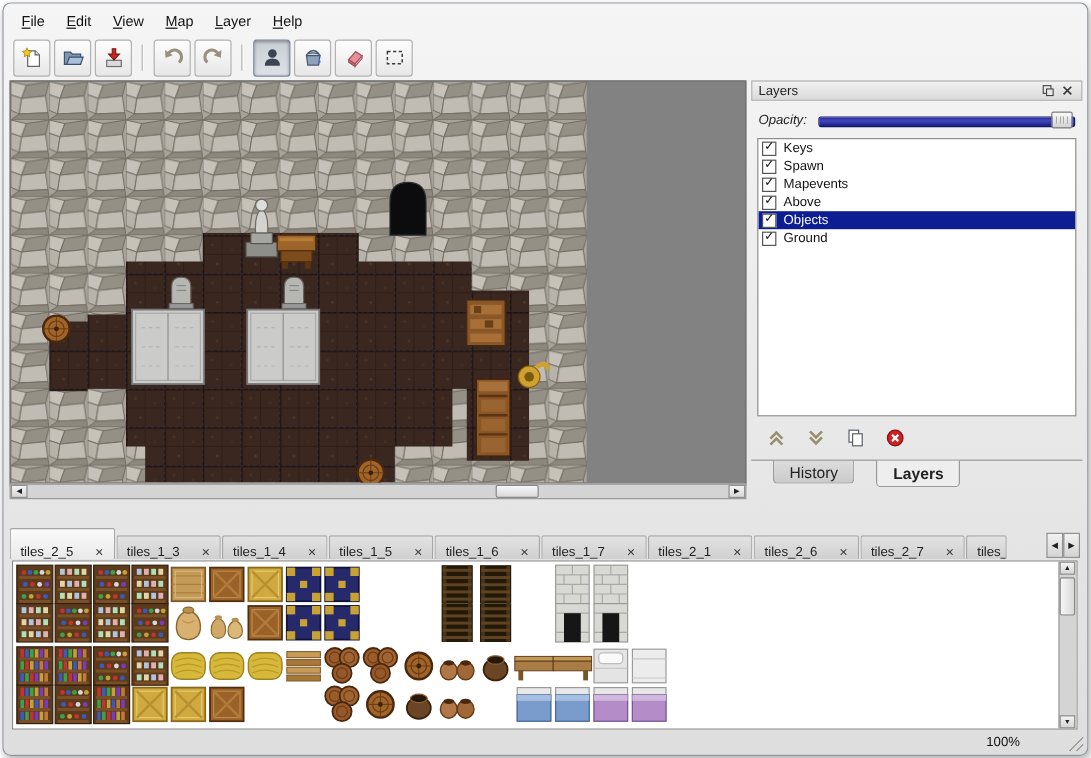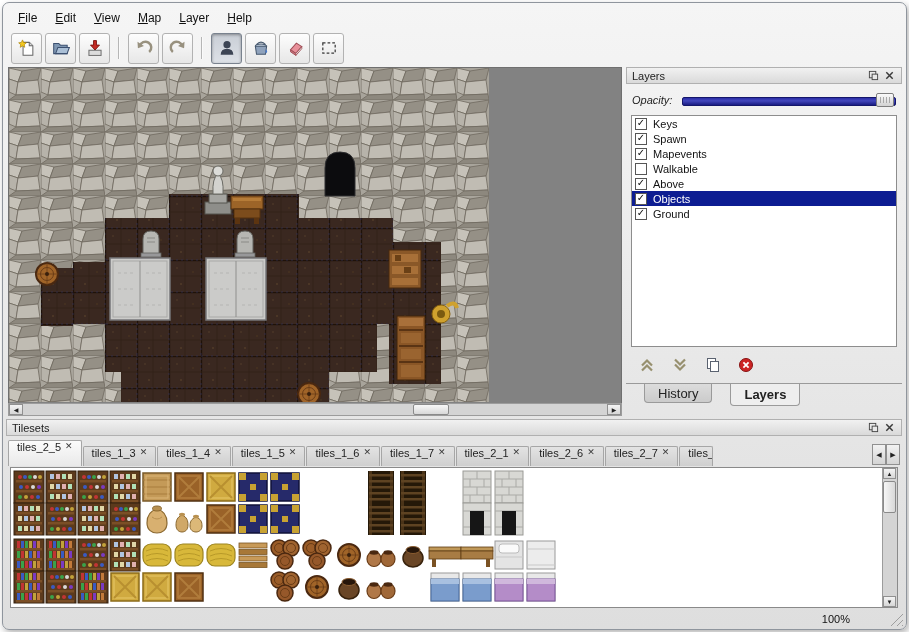--- a/index.html
+++ b/index.html
@@ -53,21 +53,21 @@
   .cb-mark{font-size:10px;font-weight:bold;color:#0a0a0a;line-height:1;margin-top:-1px;}
   .layer-tools{position:absolute;left:10px;top:287px;display:flex;gap:11px;}
   .panel-tool{width:22px;height:22px;display:flex;align-items:center;justify-content:center;}
   .south-tabs{position:absolute;left:0;right:0;top:316px;height:30px;border-top:1px solid #9a9a9a;display:flex;}
   .s-tab{margin-left:18px;padding:0 13px;font-size:13px;color:#222;height:18px;display:flex;align-items:center;
     background:linear-gradient(#dcdcdc,#cbcbcb);border:1px solid #9a9a9a;border-top:none;border-radius:0 0 4px 4px;}
   .s-tab.active{background:#eeeeee;font-weight:bold;height:21px;}
   
   .tilesets-panel{position:absolute;left:3px;top:416px;width:896px;height:190px;}
   .ts-tabs{position:absolute;left:2px;right:32px;top:20px;height:27px;display:flex;align-items:flex-end;overflow:hidden;}
-  .ts-tab{height:20px;display:flex;align-items:flex-start;gap:4px;padding:0 8px;font-size:11px;color:#222;white-space:nowrap;
+  .ts-tab{height:20px;display:flex;align-items:flex-end;gap:18px;padding:0 8px;font-size:11px;color:#222;white-space:nowrap;
     background:linear-gradient(#e3e3e3,#cfcfcf);border:1px solid #a6a6a6;border-bottom:none;border-radius:2px 2px 0 0;
     margin-right:1px;box-sizing:border-box;flex:none;}
   .ts-tab.active{height:26px;background:linear-gradient(#fbfbfb,#e9e9e9);}
   .ts-tab.partial{width:34px;overflow:hidden;padding-right:14px;}
   .tab-close{font-size:9px;font-weight:bold;color:#3c3c3c;}
   .ts-arrows{position:absolute;right:2px;top:25px;display:flex;}
   .ts-arrow{width:14px;height:21px;border:1px solid #909090;background:linear-gradient(#f2f2f2,#d4d4d4);
     display:flex;align-items:center;justify-content:center;font-size:7px;color:#222;box-sizing:border-box;}
   .tile-area{position:absolute;left:4px;top:48px;width:888px;height:141px;border:1px solid #8a8a8a;
     background:#fff;box-sizing:border-box;}
@@ -308,24 +308,20 @@
           </span>
         <span>Spawn</span>
       </div>
       <div class="layer-row">
         <span class="cb">
             <span class="cb-mark">✓</span>
           </span>
         <span>Mapevents</span>
       </div>
       <div class="layer-row">
-        <span class="cb"></span>
-        <span>Walkable</span>
-      </div>
-      <div class="layer-row">
         <span class="cb">
             <span class="cb-mark">✓</span>
           </span>
         <span>Above</span>
       </div>
       <div class="layer-row selected">
         <span class="cb">
             <span class="cb-mark">✓</span>
           </span>
         <span>Objects</span>
@@ -365,35 +361,20 @@
       </span>
     </div>
 
     <div class="south-tabs">
       <div class="s-tab">History</div>
       <div class="s-tab active">Layers</div>
     </div>
   </div>
 
   <div class="tilesets-panel">
-    <div class="panel-title">
-      <span>Tilesets</span>
-      <span class="spacer"></span>
-      <span class="mini-btn">
-        <svg width="11" height="11" viewBox="0 0 12 12">
-          <rect x="1.5" y="1.5" width="7" height="7" fill="none" stroke="#444"></rect>
-          <rect x="4.5" y="4.5" width="6" height="6" fill="#e8e8e8" stroke="#444"></rect>
-        </svg>
-      </span>
-      <span class="mini-btn">
-        <svg width="11" height="11" viewBox="0 0 12 12">
-          <path d="M2.5 2.5 L9.5 9.5 M9.5 2.5 L2.5 9.5" stroke="#3a3a3a" stroke-width="1.6"></path>
-        </svg>
-      </span>
-    </div>
 
     <div class="ts-tabs">
       <div class="ts-tab active">
         <span>tiles_2_5</span>
         <span class="tab-close">✕</span>
       </div>
       <div class="ts-tab">
         <span>tiles_1_3</span>
         <span class="tab-close">✕</span>
       </div>

